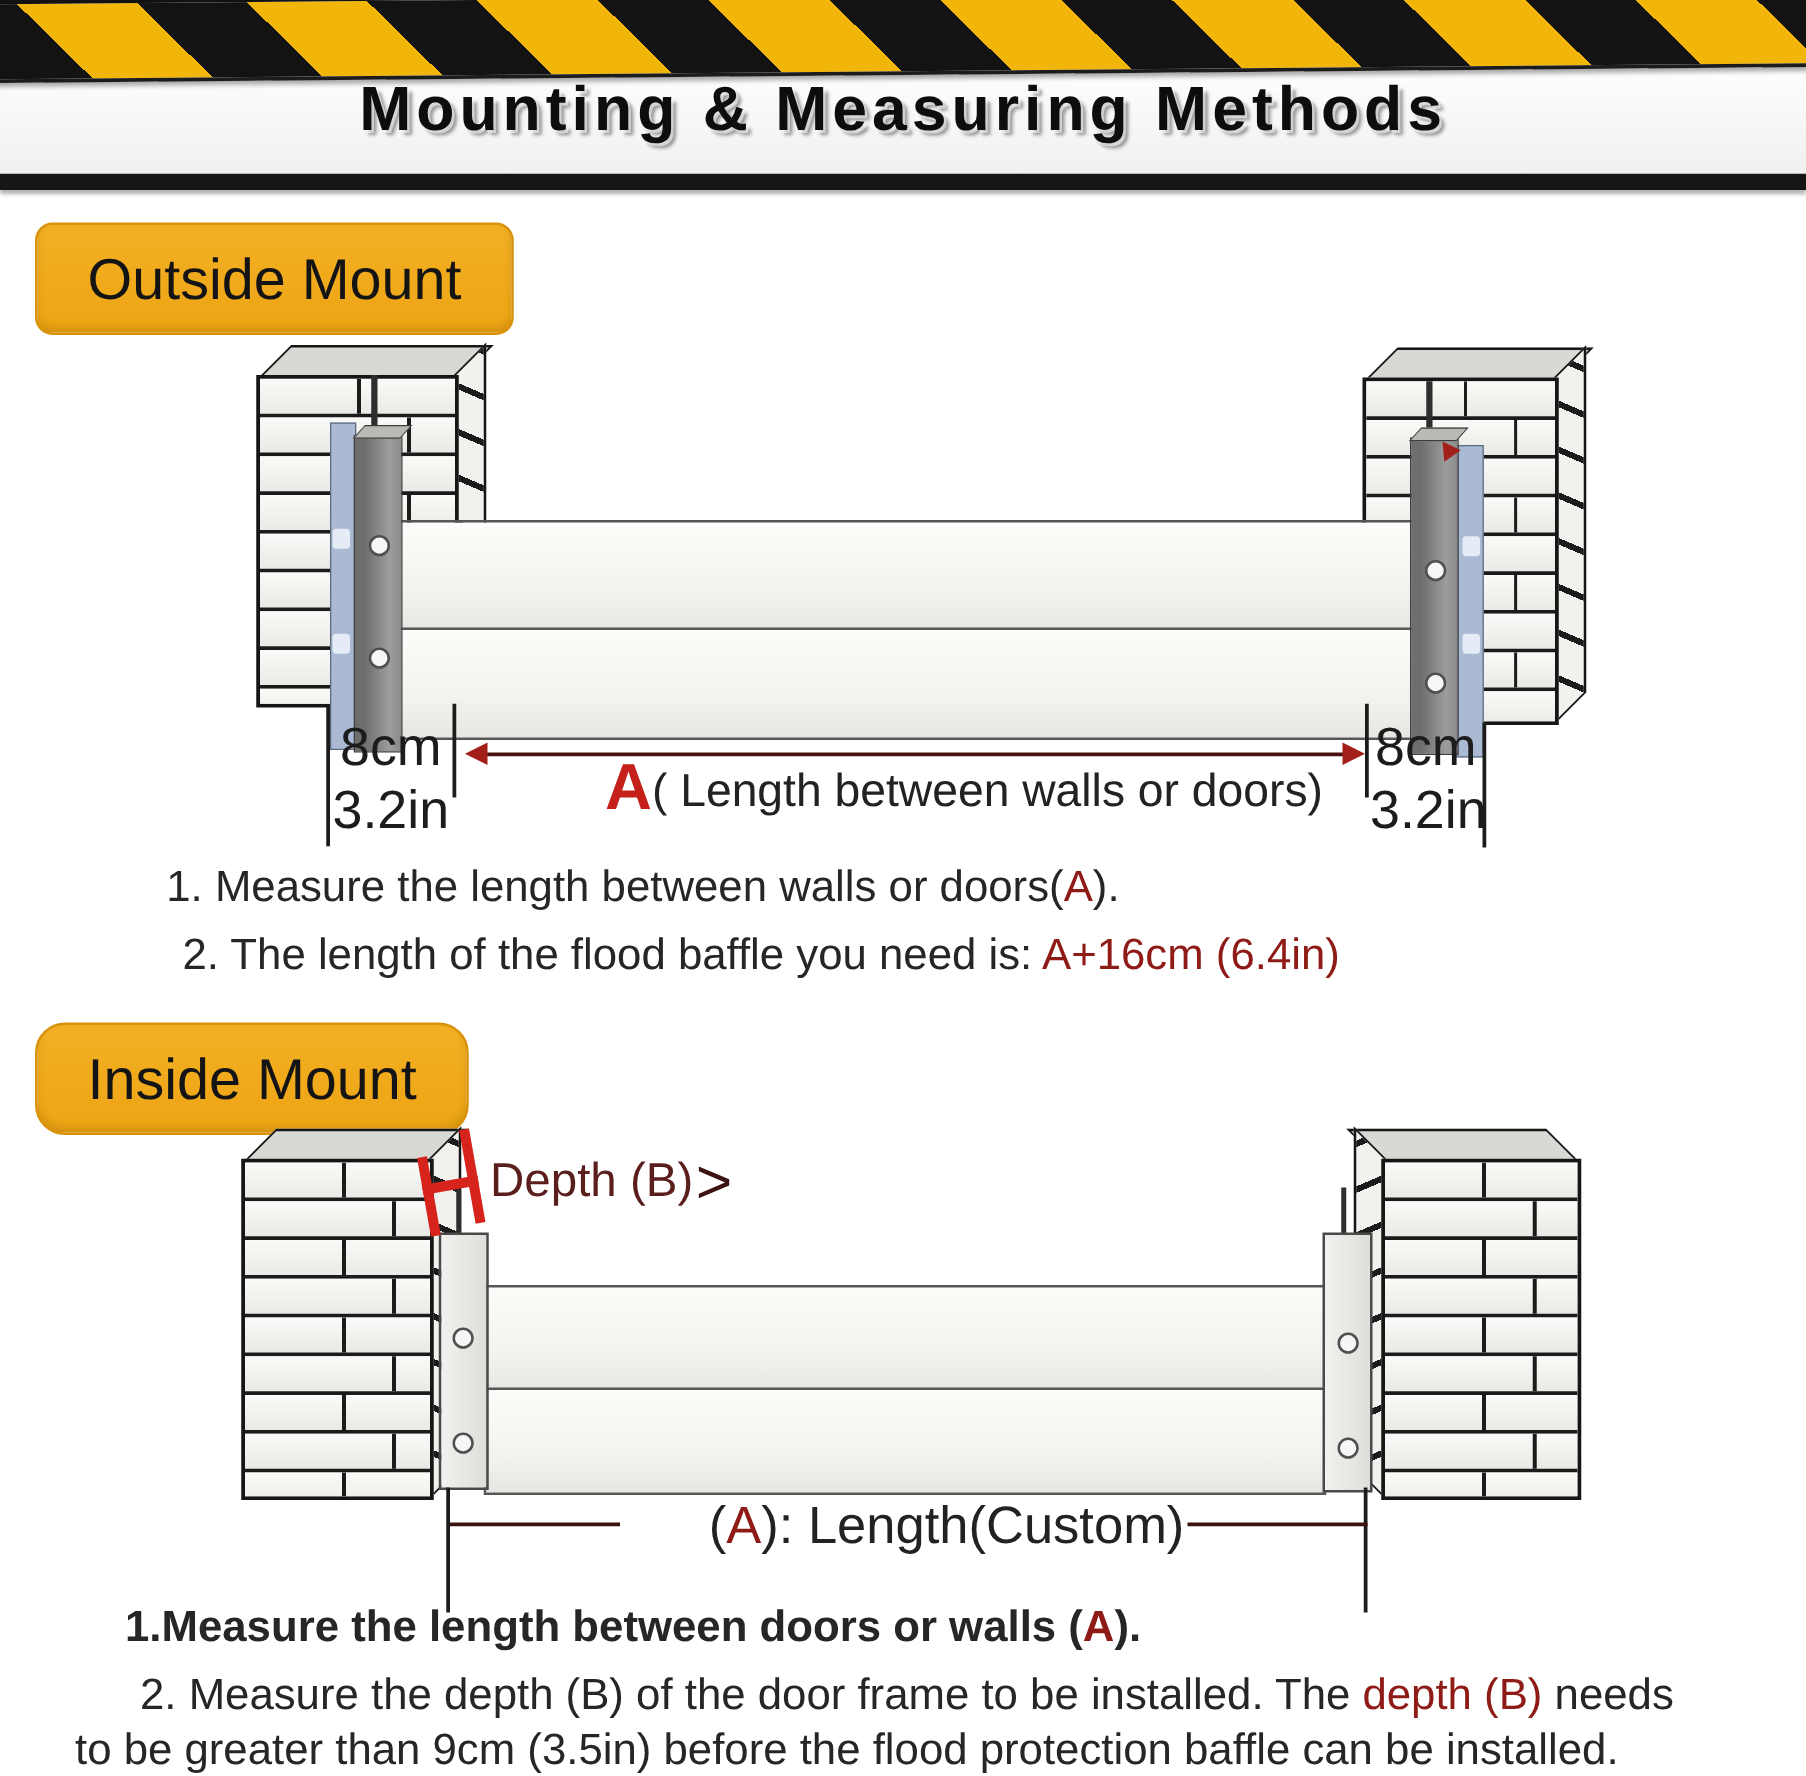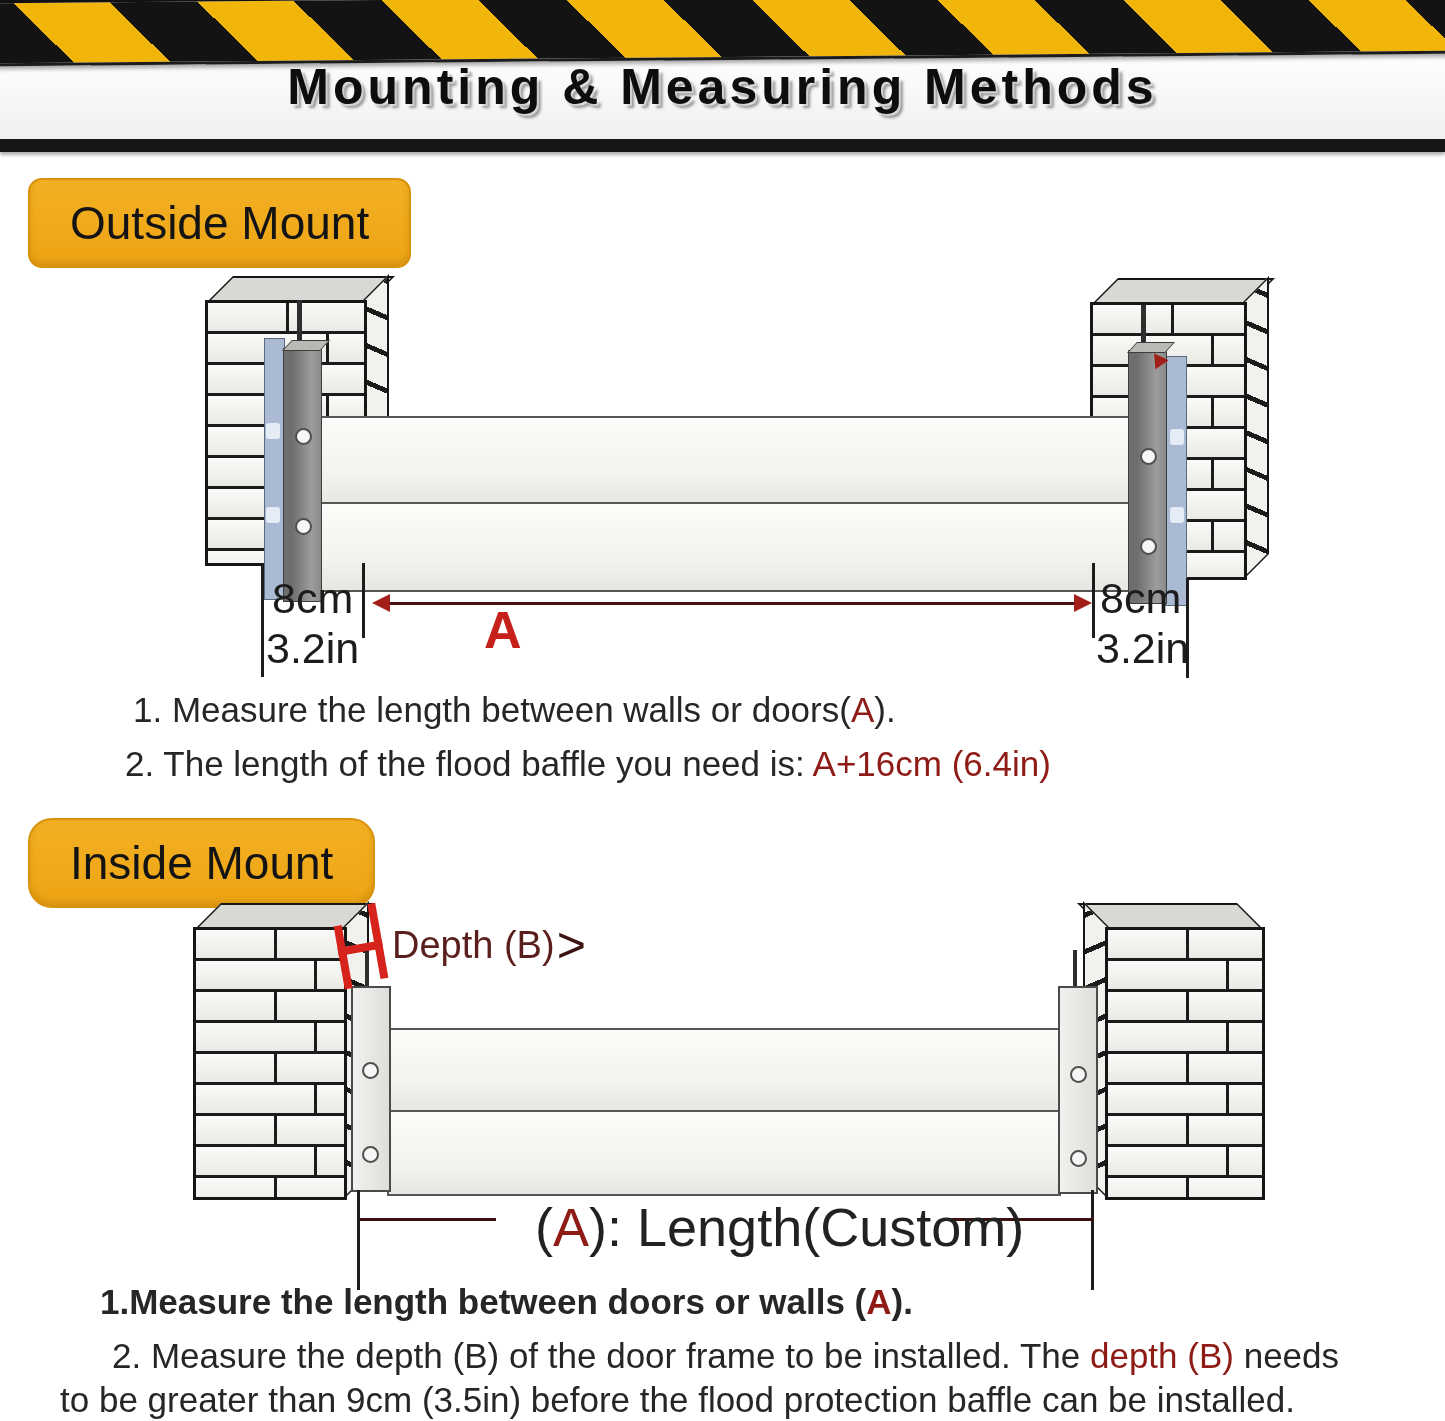--- a/index.html
+++ b/index.html
@@ -72,21 +72,21 @@
   .dim-num{position:absolute;font-size:43px;color:#1c1c1c;z-index:5;}
   .arrow-label{position:absolute;z-index:5;display:flex;align-items:flex-start;}
   .big-a{font-size:52px;font-weight:700;color:#c6201a;line-height:1;}
   .arrow-rest{font-size:37px;color:#222;margin-top:8px;}
   .steps{position:absolute;font-size:35px;color:#262626;z-index:5;white-space:nowrap;text-align:center;}
   .red{color:#8e1b16;}
   .depth-note{position:absolute;z-index:6;display:flex;align-items:center;white-space:nowrap;}
   .depth-lab{font-size:38px;color:#5a1f1c;}
   .depth-gt{font-size:50px;color:#3d1412;margin:0 2px;}
   .depth-val{font-size:44px;color:#7e1a16;}
-  .dim-a-label{position:absolute;z-index:5;font-size:54px;color:#222;white-space:nowrap;}
+  .dim-a-label{position:absolute;z-index:5;font-size:42px;color:#222;white-space:nowrap;margin-left:32px;}
 
   
   .redH{position:absolute;width:50px;height:86px;z-index:6;transform:rotate(-10deg);}
   .redH .b1{position:absolute;left:2px;top:16px;width:8px;height:64px;background:#d6241c;}
   .redH .b2{position:absolute;left:39px;top:0;width:8px;height:76px;background:#d6241c;}
   .redH .b3{position:absolute;left:2px;top:38px;width:45px;height:8px;background:#d6241c;}
   .redmark{position:absolute;width:0;height:0;border-left:8px solid transparent;
            border-right:8px solid transparent;border-bottom:14px solid #a3201a;
            transform:rotate(-35deg);z-index:6;}
 </style>
@@ -168,26 +168,27 @@
   <div class="tick" style="left:1186px;top:578px;height:100px;"></div>
   <div class="dimline" style="left:376px;top:602px;width:712px;"></div>
   <span class="arrowhead ah-left" style="left:372px;top:594px;"></span>
   <span class="arrowhead ah-right" style="left:1074px;top:594px;"></span>
   <div class="dim-num" style="left:272px;top:574px;">8cm</div>
   <div class="dim-num" style="left:266px;top:624px;">3.2in</div>
   <div class="dim-num" style="left:1100px;top:574px;">8cm</div>
   <div class="dim-num" style="left:1096px;top:624px;">3.2in</div>
   <div class="arrow-label" style="left:484px;top:604px;">
     <span class="big-a">A</span>
+    <span class="arrow-rest">( Length between walls or doors)</span>
   </div>
 
   <div class="steps" style="left:133px;top:690px;">
     <span>1. Measure the length between walls or doors(</span><span class="red">A</span><span>).</span>
   </div>
-  <div class="steps" style="left:125px;top:744px;">
+  <div class="steps" style="left:146px;top:744px;">
     <span>2. The length of the flood baffle you need is: </span><span class="red">A+16cm (6.4in)</span>
   </div>
 
   <div class="badge" style="left:28px;top:818px;">Inside Mount</div>
 
   <div class="pillar dright" style="left:193px;top:903px;width:154px;height:297px;">
     <div class="p-top"></div>
     <div class="p-side"></div>
     <div class="p-front brick-face">
         <div class="brick-row"></div>

